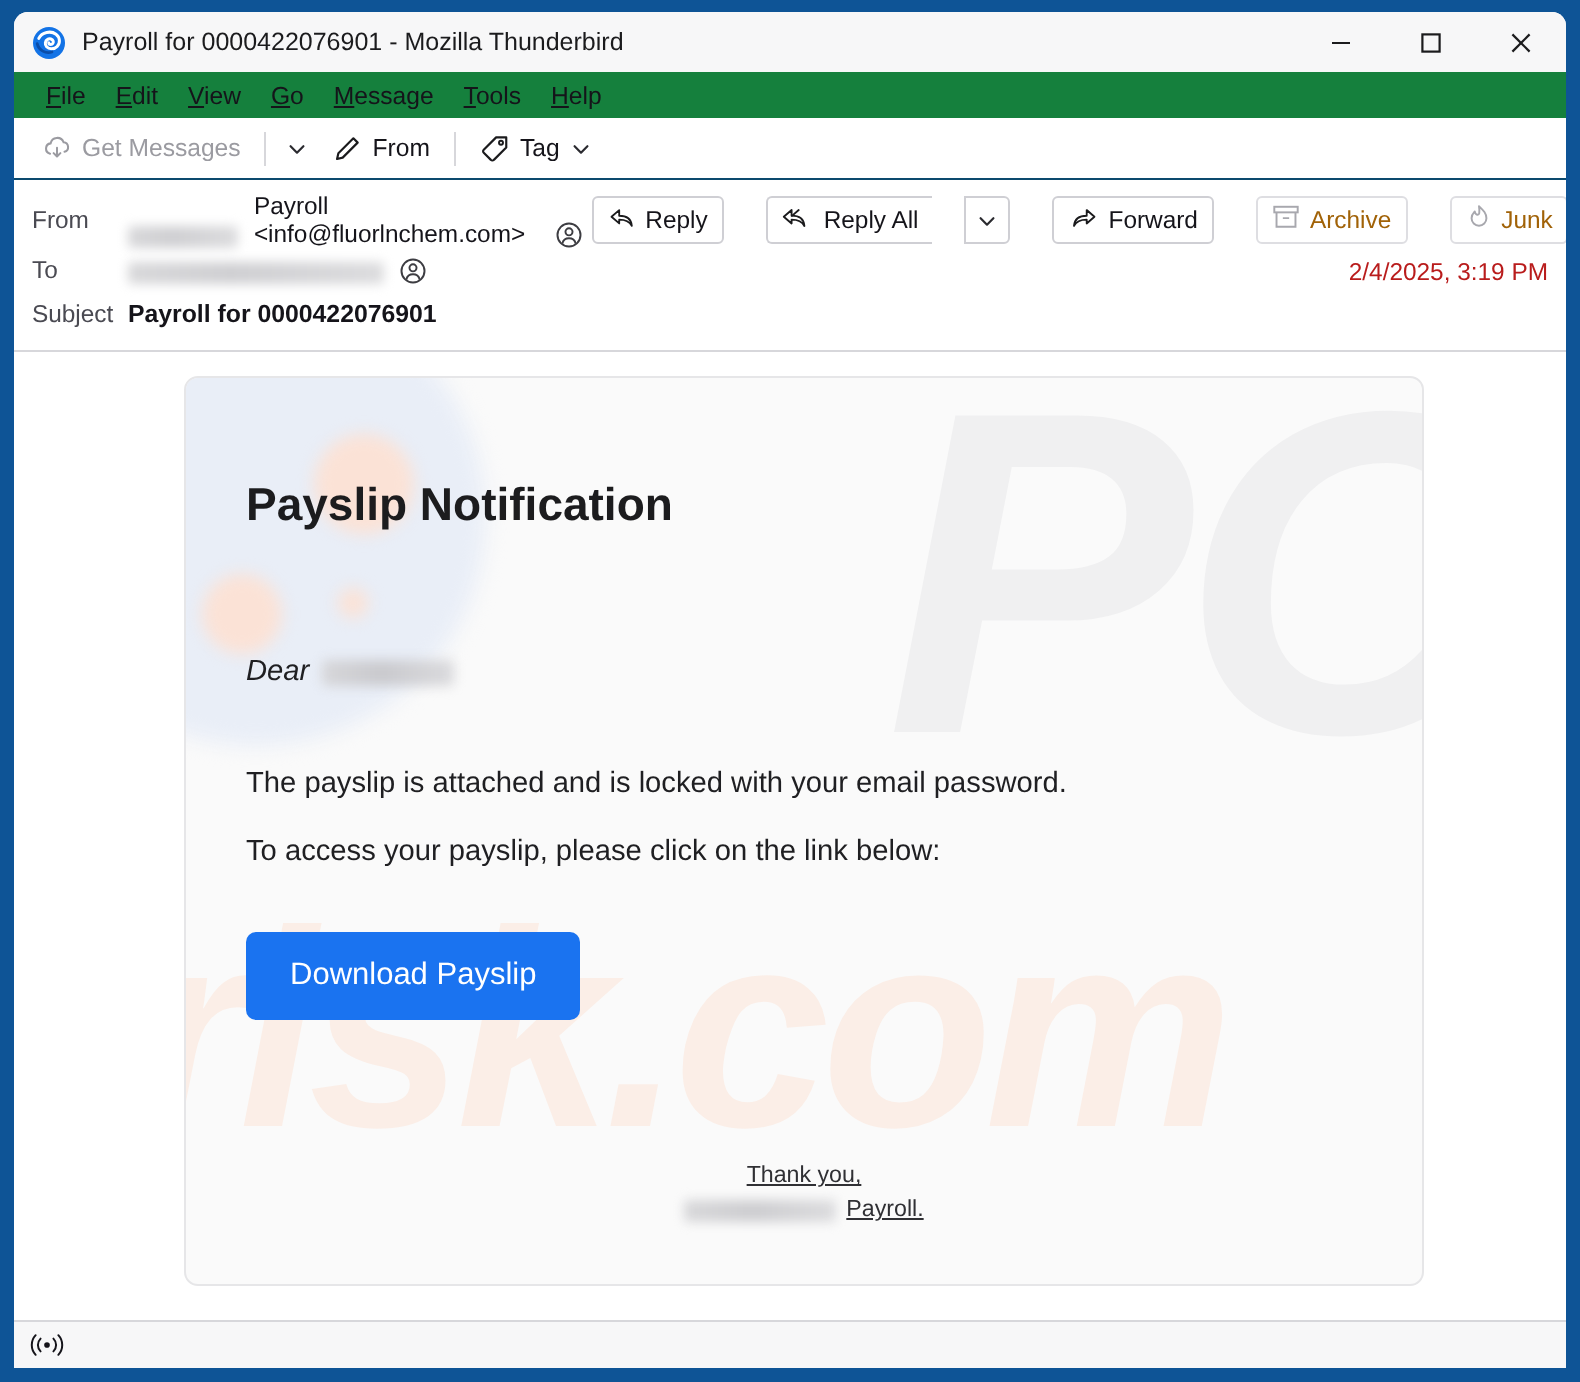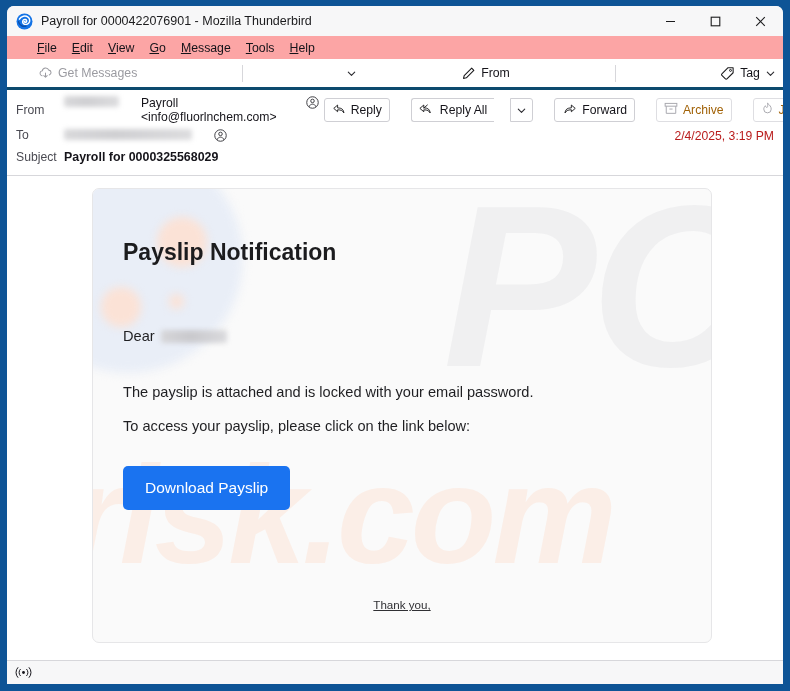--- a/index.html
+++ b/index.html
@@ -47,41 +47,40 @@
   .winbtn {
     width: 45px; height: 30px;
     display: flex; align-items: center; justify-content: center;
     color: #1b1b1d;
   }
   .winbtn svg { display: block; }
 
   
   .menubar {
     height: 23px;
-    background: #fca5a5;
+    background: #15803d;
     display: flex; align-items: center;
-    padding-left: 23px;
+    padding-left: 9px;
     flex: 0 0 auto;
   }
   .menuitem {
     font-size: 12.3px; color: #15141a;
     padding: 1px 8px 1px 7px;
     white-space: nowrap;
   }
   .menuitem u { text-decoration: underline; text-underline-offset: 1px; }
 
   
   .toolbar {
     height: 31px;
     background: #ffffff;
-    border-bottom: 3px solid #0c4a6e;
+    border-bottom: 1px solid #0c4a6e;
     display: flex; align-items: center;
-    padding-left: 24px;
-    flex: 0 0 auto;
-    justify-content: space-between;
+    padding-left: 7px;
+    flex: 0 0 auto;
   }
   .tbtn {
     display: flex; align-items: center; gap: 5px;
     height: 24px; padding: 0 7px;
     font-size: 12.3px; color: #15141a;
     border-radius: 3px;
     white-space: nowrap;
   }
   .tbtn.disabled { color: #9b9ba1; }
   .tbtn .ic { display: flex; align-items: center; }
@@ -98,21 +97,21 @@
     flex: 0 0 auto;
     border-bottom: 1px solid #d7d7db;
   }
   .hrow { display: flex; align-items: center; min-height: 22px; }
   .hlabel {
     width: 48px; flex: 0 0 48px;
     font-size: 12.2px; color: #4a4a52;
   }
   .hvalue {
     font-size: 12.2px; color: #15141a;
-    display: flex; align-items: flex-start; gap: 18px;
+    display: flex; align-items: flex-end; gap: 4px;
   }
   .hvalue.bold { font-weight: bold; font-size: 12.4px; }
   .blur-name {
     display: inline-block;
     height: 11px; width: 66px;
     background: linear-gradient(90deg,#d8d8da,#cfcfd2 40%,#dcdcde);
     filter: blur(2.6px);
     border-radius: 2px;
     margin-right: 4px;
     vertical-align: middle;
@@ -196,21 +195,21 @@
   .mail-h1 {
     text-align: left;
     font-size: 23px; font-weight: bold;
     color: #1c1c1e;
     margin-top: 22px; margin-bottom: 0;
   }
   .mail-p {
     font-size: 14.6px; color: #1f1f22;
     margin-top: 0;
   }
-  .p-dear { margin-top: 62px; display: flex; align-items: center; }
+  .p-dear { margin-top: 62px; display: flex; align-items: center; font-style: italic; }
   .p-dear .blur-inline {
     display: inline-block; height: 13px; width: 66px;
     background: linear-gradient(90deg,#d6d6d9,#c9c9cd 45%,#dadadd);
     filter: blur(2.8px); border-radius: 2px; margin-left: 6px;
   }
   .p-2 { margin-top: 40px; }
   .p-3 { margin-top: 18px; }
   .dl-wrap { margin-top: 32px; }
   .dl-btn {
     display: inline-block;
@@ -419,21 +418,21 @@
               <circle cx="7" cy="5.3" r="1.9" fill="none" stroke="#3d3d42" stroke-width="1.05"></circle>
               <path d="M3.4 11.6c.5-1.9 2-2.8 3.6-2.8s3.1.9 3.6 2.8" fill="none" stroke="#3d3d42" stroke-width="1.05"></path>
             </svg>
           </span>
         </span>
         <span class="date-row" style="margin-left:auto">2/4/2025, 3:19 PM</span>
       </div>
 
       <div class="hrow">
         <span class="hlabel">Subject</span>
-        <span class="hvalue bold">Payroll for 0000325568029</span>
+        <span class="hvalue bold">Payroll for 0000422076901</span>
       </div>
     </div>
 
     <div class="bodyarea">
       <div class="mailcard">
         <div class="blob"></div>
         <div class="dot d1"></div>
         <div class="dot d2"></div>
         <div class="dot d3"></div>
 
@@ -451,20 +450,23 @@
           <p class="mail-p p-2">The payslip is attached and is locked with your email password.</p>
           <p class="mail-p p-3">To access your payslip, please click on the link below:</p>
 
           <div class="dl-wrap">
             <button class="dl-btn">Download Payslip</button>
           </div>
         </div>
 
         <div class="footer">
           <div>Thank you,</div>
+          <div>
+            <span class="blur-inline"></span><span>Payroll.</span>
+          </div>
         </div>
       </div>
     </div>
 
     <div class="statusbar">
       <span class="status-ic">
         <svg width="17" height="13" viewBox="0 0 18 13">
           <circle cx="9" cy="6.5" r="1.5" fill="#15141a"></circle>
           <path d="M5.6 3.1a4.8 4.8 0 0 0 0 6.8" fill="none" stroke="#15141a" stroke-width="1.05" stroke-linecap="round"></path>
           <path d="M12.4 3.1a4.8 4.8 0 0 1 0 6.8" fill="none" stroke="#15141a" stroke-width="1.05" stroke-linecap="round"></path>

